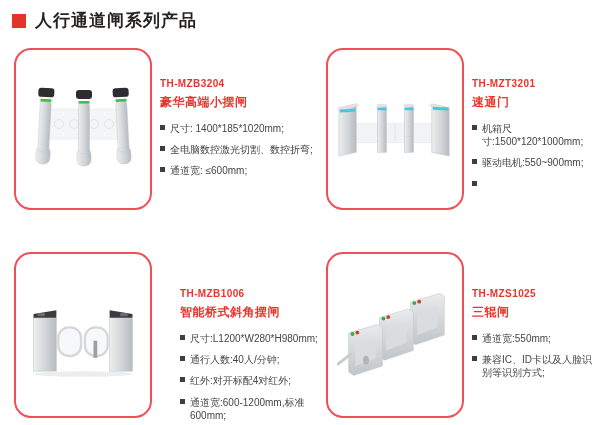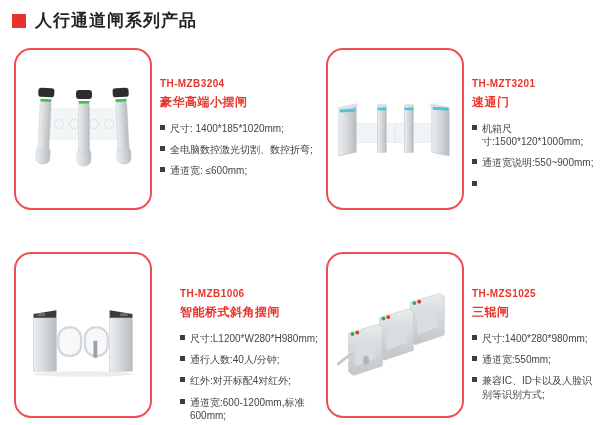--- a/index.html
+++ b/index.html
@@ -143,21 +143,21 @@
     <div class="info">
       <div class="model">TH-MZT3201</div>
       <div class="pname">速通门</div>
       <div class="specs">
         <div class="spec">
             <span class="bullet"></span>
             <span>机箱尺寸:1500*120*1000mm;</span>
           </div>
         <div class="spec">
             <span class="bullet"></span>
-            <span>通道宽说明:550~900mm;</span>
+            <span>驱动电机:550~900mm;</span>
           </div>
         <div class="spec">
             <span class="bullet"></span>
           </div>
       </div>
     </div>
   </div>
 
   <div class="cell c3">
     <div class="frame">
@@ -227,24 +227,20 @@
           <ellipse cx="18" cy="40" rx="3" ry="4.5" fill="#aeb4b8"></ellipse>
         </g>
       </svg>
     </div>
     <div class="info">
       <div class="model">TH-MZS1025</div>
       <div class="pname">三辊闸</div>
       <div class="specs">
         <div class="spec">
             <span class="bullet"></span>
-            <span>尺寸:1400*280*980mm;</span>
-          </div>
-        <div class="spec">
-            <span class="bullet"></span>
             <span>通道宽:550mm;</span>
           </div>
         <div class="spec">
             <span class="bullet"></span>
             <span>兼容IC、ID卡以及人脸识别等识别方式;</span>
           </div>
       </div>
     </div>
   </div>
 

